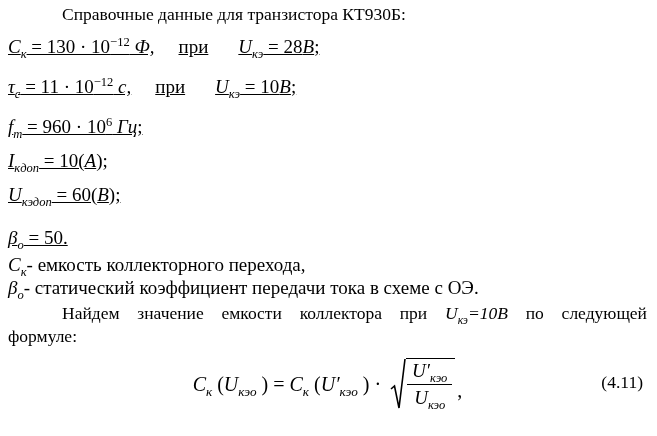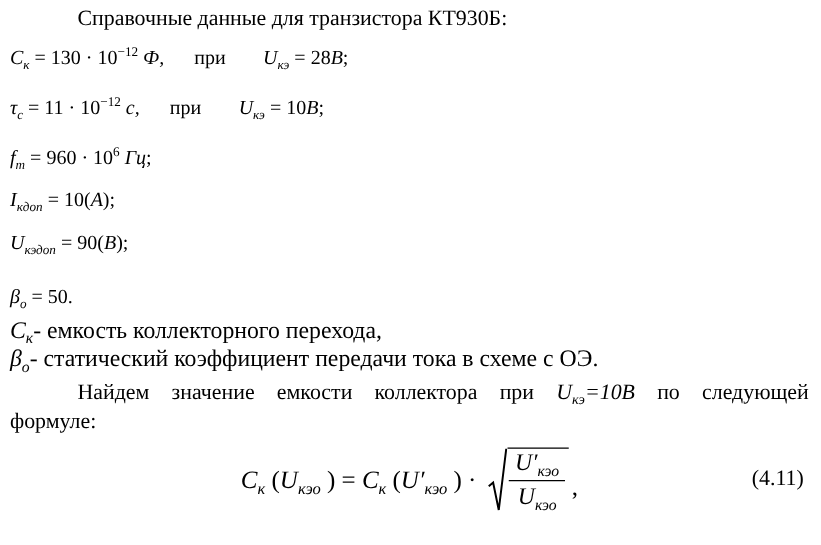--- a/index.html
+++ b/index.html
@@ -2,21 +2,21 @@
 <html><head>
 <meta charset="utf-8">
 <style>
   html,body{margin:0;padding:0;background:#ffffff;}
   body{width:657px;height:436px;overflow:hidden;color:#000;
        font-family:"Liberation Serif", serif;}
   .page{box-sizing:border-box;width:657px;height:436px;padding:3px 10px 0 8px;background:#ffffff;}
 
   .title{margin:0;font-size:17.5px;line-height:23px;text-indent:54px;}
 
-  .fline{font-size:16px;height:27px;line-height:27px;white-space:nowrap;}
+  .fline{font-size:19px;height:27px;line-height:27px;white-space:nowrap;text-decoration:underline;}
   .mt-ck{margin-top:7px;}
   .mt-tau{margin-top:13px;}
   .mt-ft{margin-top:13px;}
   .mt-ik{margin-top:7px;}
   .mt-uk{margin-top:7px;}
   .mt-beta{margin-top:16px;}
 
   .var{font-style:italic;}
   .rom{font-style:normal;}
   sub{font-size:66%;line-height:0;}
@@ -49,21 +49,21 @@
   <p class="title">Справочные данные для транзистора КТ930Б:</p>
 
   <div class="fline mt-ck"><span class="var">C</span><sub class="var">к</sub><span class="rom"> = 130 · 10</span><sup class="rom">−12</sup><span class="var"> Ф,</span><span class="rom pri">при</span><span class="var">U</span><sub class="var">кэ</sub><span class="rom"> = 28</span><span class="var">В</span><span class="rom">;</span></div>
 
   <div class="fline mt-tau"><span class="var">τ</span><sub class="var">с</sub><span class="rom"> = 11 · 10</span><sup class="rom">−12</sup><span class="var"> с,</span><span class="rom pri">при</span><span class="var">U</span><sub class="var">кэ</sub><span class="rom"> = 10</span><span class="var">В</span><span class="rom">;</span></div>
 
   <div class="fline mt-ft"><span class="var">f</span><sub class="var">т</sub><span class="rom"> = 960 · 10</span><sup class="rom">6</sup><span class="var"> Гц</span><span class="rom">;</span></div>
 
   <div class="fline mt-ik"><span class="var">I</span><sub class="var">кдоп</sub><span class="rom"> = 10(</span><span class="var">А</span><span class="rom">);</span></div>
 
-  <div class="fline mt-uk"><span class="var">U</span><sub class="var">кэдоп</sub><span class="rom"> = 90(</span><span class="var">В</span><span class="rom">);</span></div>
+  <div class="fline mt-uk"><span class="var">U</span><sub class="var">кэдоп</sub><span class="rom"> = 60(</span><span class="var">В</span><span class="rom">);</span></div>
 
   <div class="fline mt-beta"><span class="var">β</span><sub class="var">о</sub><span class="rom"> = 50.</span></div>
 
   <p class="def def-first"><span class="var">C</span><sub class="var">к</sub><span class="rom">- емкость коллекторного перехода,</span></p>
 
 
   <p class="def"><span class="var">β</span><sub class="var">о</sub><span class="rom">- статический коэффициент передачи тока в схеме с ОЭ.</span></p>
 
   <p class="para-line1"><span class="rom">Найдем значение емкости коллектора при </span><span class="var">U</span><sub class="var">кэ</sub><span class="var">=10В</span><span class="rom"> по следующей</span></p>
   <p class="para-line2">формуле:</p>

